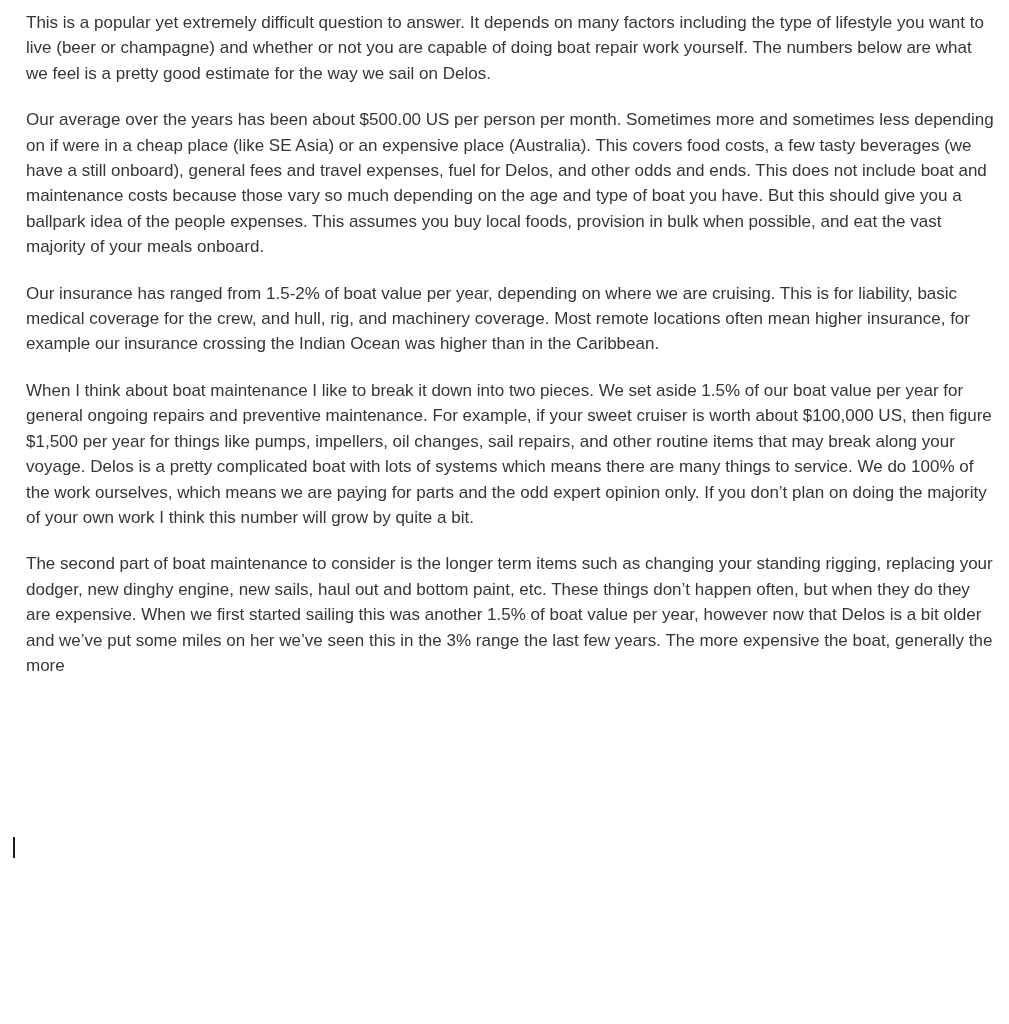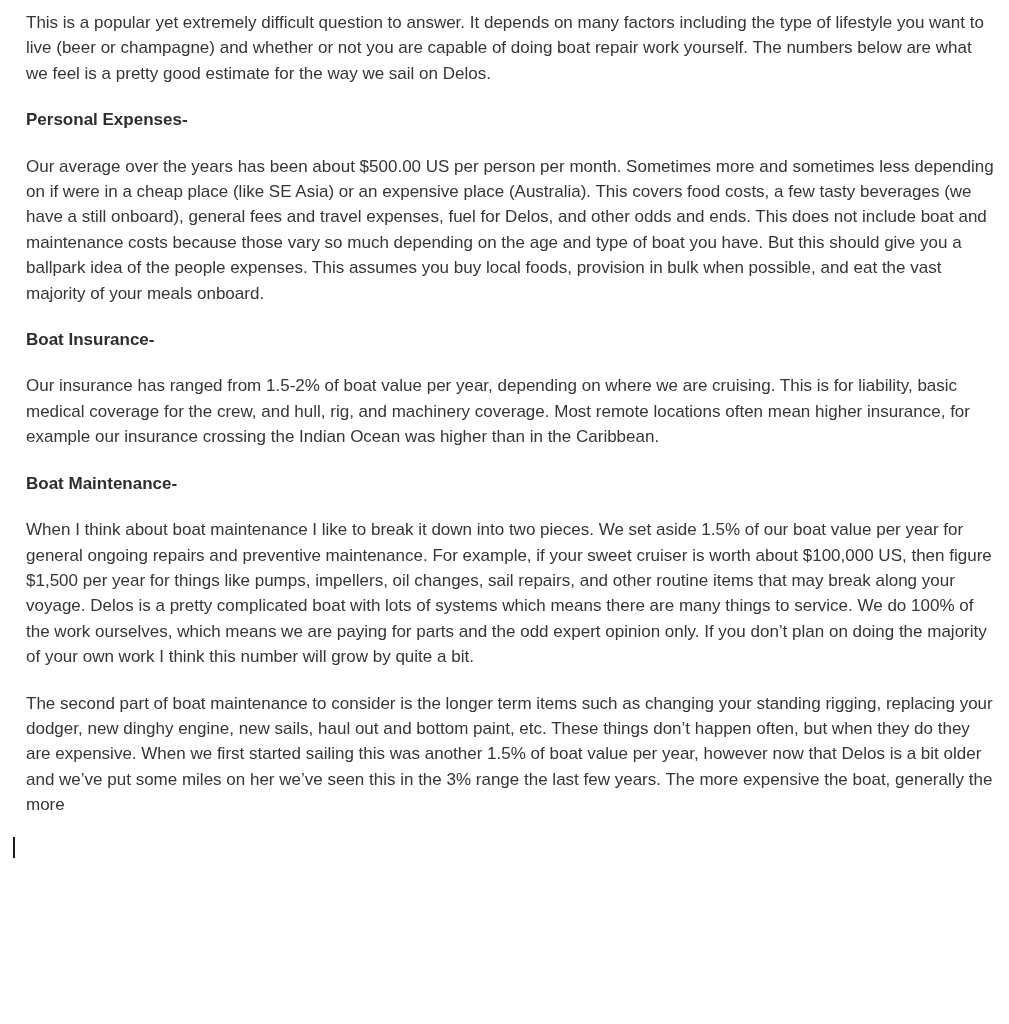--- a/index.html
+++ b/index.html
@@ -44,29 +44,26 @@
     height: 21px;
     background: #1c1c1c;
   }
 </style>
 </head>
 <body>
 
 <div class="doc">
   <p>This is a popular yet extremely difficult question to answer. It depends on many factors including the type of lifestyle you want to live (beer or champagne) and whether or not you are capable of doing boat repair work yourself. The numbers below are what we feel is a pretty good estimate for the way we sail on Delos.</p>
 
-  <h3>Personal Expenses-</h3>
 
   <p>Our average over the years has been about $500.00 US per person per month. Sometimes more and sometimes less depending on if were in a cheap place (like SE Asia) or an expensive place (Australia). This covers food costs, a few tasty beverages (we have a still onboard), general fees and travel expenses, fuel for Delos, and other odds and ends. This does not include boat and maintenance costs because those vary so much depending on the age and type of boat you have. But this should give you a ballpark idea of the people expenses. This assumes you buy local foods, provision in bulk when possible, and eat the vast majority of your meals onboard.</p>
 
-  <h3>Boat Insurance-</h3>
 
   <p>Our insurance has ranged from 1.5-2% of boat value per year, depending on where we are cruising. This is for liability, basic medical coverage for the crew, and hull, rig, and machinery coverage. Most remote locations often mean higher insurance, for example our insurance crossing the Indian Ocean was higher than in the Caribbean.</p>
 
-  <h3>Boat Maintenance-</h3>
 
 
   <p>When I think about boat maintenance I like to break it down into two pieces. We set aside 1.5% of our boat value per year for general ongoing repairs and preventive maintenance. For example, if your sweet cruiser is worth about $100,000 US, then figure $1,500 per year for things like pumps, impellers, oil changes, sail repairs, and other routine items that may break along your voyage. Delos is a pretty complicated boat with lots of systems which means there are many things to service. We do 100% of the work ourselves, which means we are paying for parts and the odd expert opinion only. If you don’t plan on doing the majority of your own work I think this number will grow by quite a bit.</p>
 
   <p>The second part of boat maintenance to consider is the longer term items such as changing your standing rigging, replacing your dodger, new dinghy engine, new sails, haul out and bottom paint, etc. These things don’t happen often, but when they do they are expensive. When we first started sailing this was another 1.5% of boat value per year, however now that Delos is a bit older and we’ve put some miles on her we’ve seen this in the 3% range the last few years. The more expensive the boat, generally the more</p>
 </div>
 
 <div class="text-cursor"></div>
 
 </body></html>

